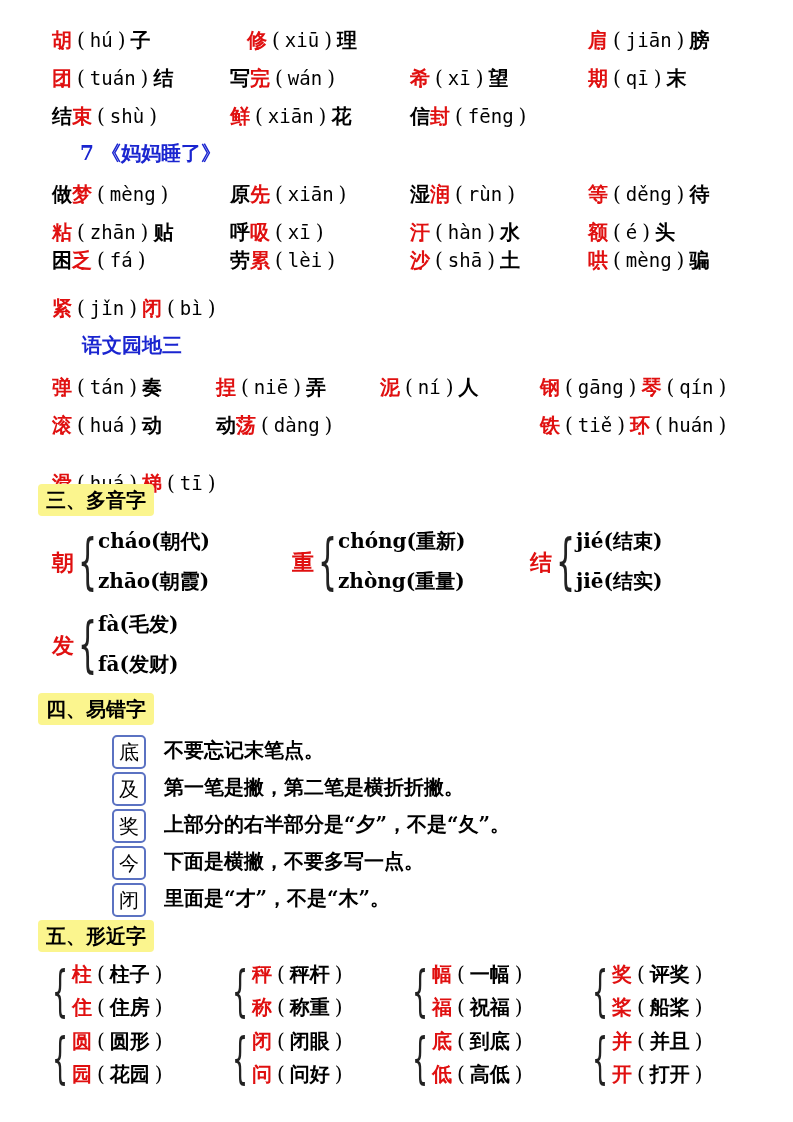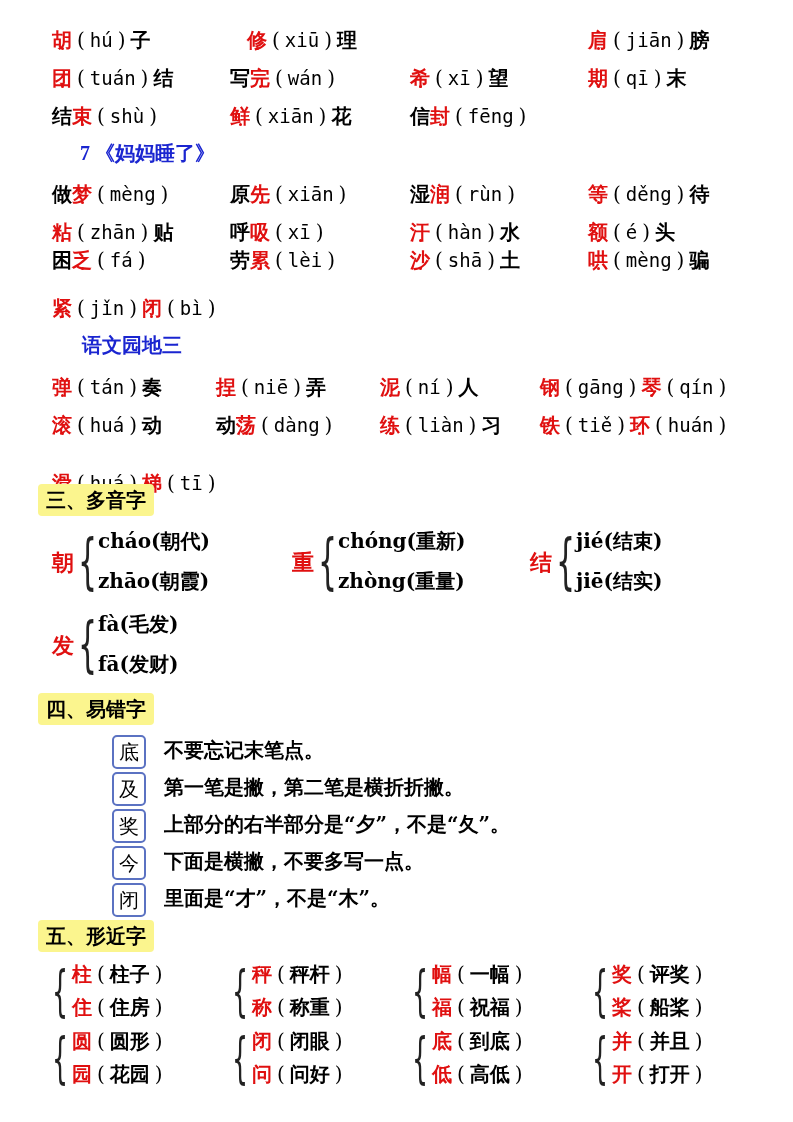--- a/index.html
+++ b/index.html
@@ -5,21 +5,21 @@
   html, body { margin:0; padding:0; background:#ffffff; }
   body { width:793px; height:1122px; position:relative; overflow:hidden;
          font-family:"DejaVu Serif", "Liberation Serif", serif; color:#000; }
   .row { position:absolute; left:0; width:740px; height:38px; font-size:20px; font-weight:bold; }
   .cell { position:absolute; top:0; white-space:nowrap; line-height:38px; }
   .red { color:#e01010; position:relative; }
   .red.dot::after { content:""; position:absolute; left:50%; bottom:2px; width:3px; height:3px;
                     margin-left:-1.5px; border-radius:50%; background:#e01010; }
   .py { font-family:"DejaVu Sans Mono","Liberation Mono",monospace; font-weight:normal; font-size:19px; }
   .paren { font-weight:normal; padding:0 5px; }
-  .blue-title { position:absolute; color:#1a25d0; font-size:20px; font-weight:bold; line-height:30px;font-family:Liberation Serif, serif; }
+  .blue-title { position:absolute; color:#1a25d0; font-size:20px; font-weight:bold; line-height:30px; }
   .hl { position:absolute; left:38px; height:32px; background:#fbf58e; border-radius:4px;
         font-size:20px; font-weight:bold; line-height:32px; padding:0 8px; }
   .poly { position:absolute; height:84px; }
   .poly .head { position:absolute; left:0; top:26px; font-size:22px; font-weight:bold; color:#e01010; }
   .poly .brace { position:absolute; left:26px; top:4px; font-size:60px; font-weight:normal; line-height:70px;
                  font-family:"DejaVu Sans","Liberation Sans",sans-serif; transform:scaleX(0.5); transform-origin:left top; color:#222; }
   .poly .r { position:absolute; left:46px; font-size:20px; font-weight:bold; white-space:nowrap; }
   .err { position:absolute; left:112px; height:34px; font-size:20px; font-weight:bold; }
   .err .box { position:absolute; left:0; top:2px; width:30px; height:30px; border:2px solid #5b72c2;
               border-radius:5px; text-align:center; line-height:30px; font-weight:normal; }
@@ -74,21 +74,20 @@
     <div class="blue-title" style="left: 82px; top: 330px;">语文园地三</div>
     <div class="row" style="top: 368px;">
       <span class="cell" style="left: 52px;"><span class="red dot">弹</span><span class="paren">(</span><span class="py">tán</span><span class="paren">)</span><span>奏</span></span>
       <span class="cell" style="left: 216px;"><span class="red dot">捏</span><span class="paren">(</span><span class="py">niē</span><span class="paren">)</span><span>弄</span></span>
       <span class="cell" style="left: 380px;"><span class="red dot">泥</span><span class="paren">(</span><span class="py">ní</span><span class="paren">)</span><span>人</span></span>
       <span class="cell" style="left: 540px;"><span class="red dot">钢</span><span class="paren">(</span><span class="py">gāng</span><span class="paren">)</span><span class="red dot">琴</span><span class="paren">(</span><span class="py">qín</span><span class="paren">)</span></span>
     </div>
     <div class="row" style="top: 406px;">
       <span class="cell" style="left: 52px;"><span class="red dot">滚</span><span class="paren">(</span><span class="py">huá</span><span class="paren">)</span><span>动</span></span>
       <span class="cell" style="left: 216px;"><span>动</span><span class="red dot">荡</span><span class="paren">(</span><span class="py">dàng</span><span class="paren">)</span></span>
-      <span class="cell" style="left: 380px;"><span class="red dot">练</span><span class="paren">(</span><span class="py">liàn</span><span class="paren">)</span><span>习</span></span>
       <span class="cell" style="left: 540px;"><span class="red dot">铁</span><span class="paren">(</span><span class="py">tiě</span><span class="paren">)</span><span class="red dot">环</span><span class="paren">(</span><span class="py">huán</span><span class="paren">)</span></span>
     </div>
     <div class="row" style="top: 464px;">
       <span class="cell" style="left: 52px;"><span class="red dot">滑</span><span class="paren">(</span><span class="py">huá</span><span class="paren">)</span><span class="red dot">梯</span><span class="paren">(</span><span class="py">tī</span><span class="paren">)</span></span>
     </div>
     <div class="hl" style="top: 484px;">三、多音字</div>
     <div class="poly" style="left: 52px; top: 522px; width: 230px;">
       <span class="head">朝</span>
       <span class="brace">{</span>
       <span class="r" style="top: 6px;">cháo(朝代)</span>

